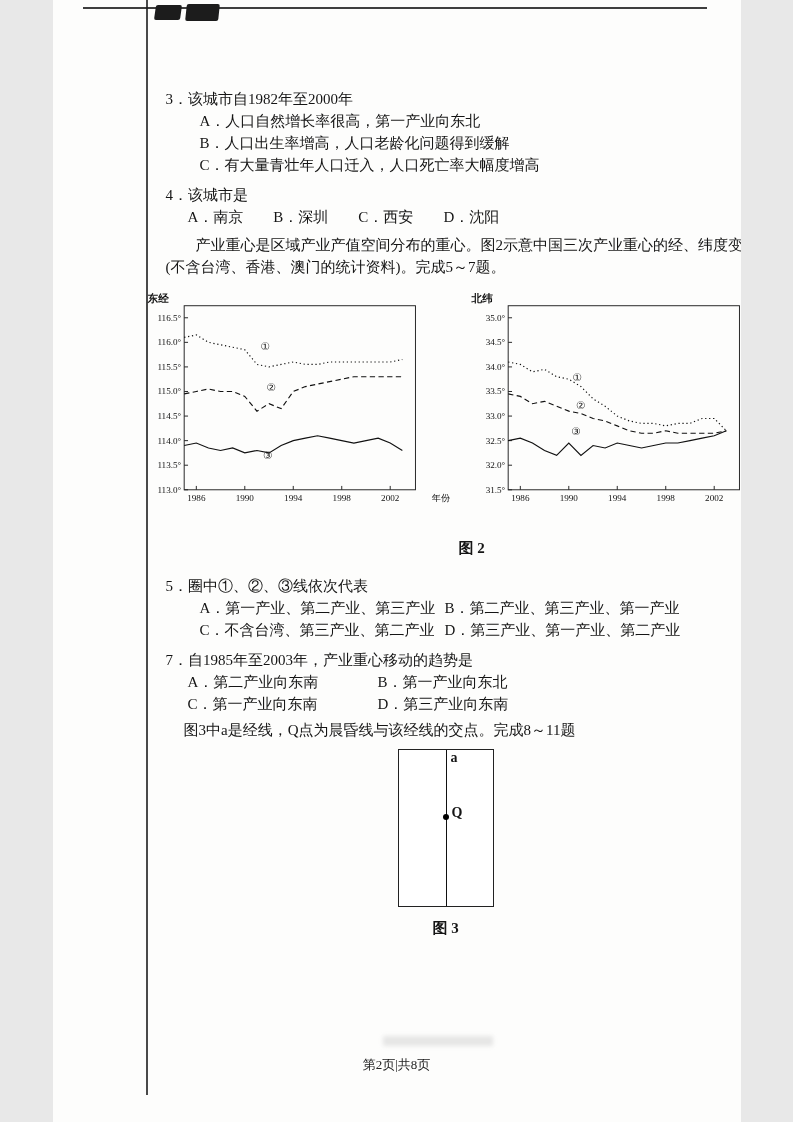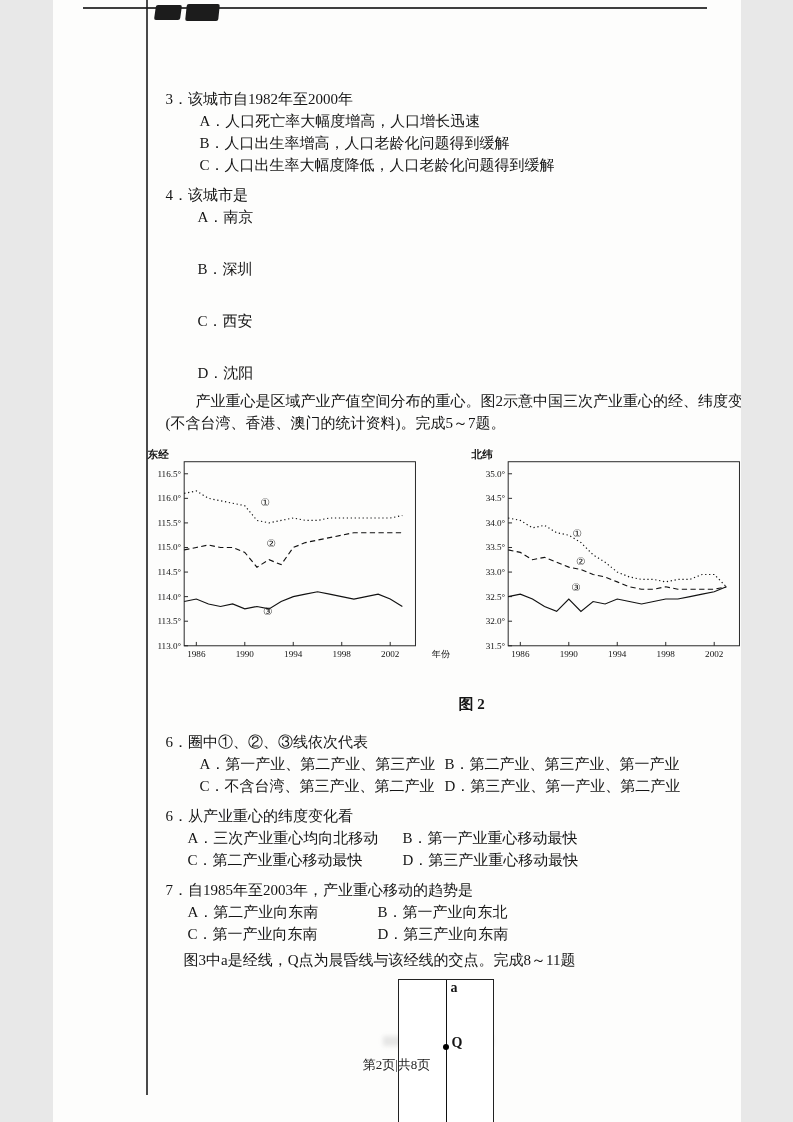--- a/index.html
+++ b/index.html
@@ -18,21 +18,21 @@
   .blob { border-radius:2px; }
   .b1 { left:102px; top:5px; width:26px; height:15px; transform:skewX(-8deg); }
   .b2 { left:133px; top:4px; width:33px; height:17px; transform:skewX(-6deg); }
   .smudge { left:330px; top:1036px; width:110px; height:10px; background:#bbb; opacity:.35; filter:blur(2px); }
 
   .content { position:absolute; left:113px; top:88px; width:612px; }
 
   .q { margin-top:8px; }
   .stem { }
   .opt { margin-left:34px; }
-  .opt-row { margin-left:32px; display:flex; gap:30px;flex-direction:column; }
+  .opt-row { margin-left:22px; display:flex; gap:30px; }
   .intro { margin-top:6px; text-indent:2em; }
   .intro-sm { margin-top:4px; text-indent:1.2em; }
 
   .optgrid { display:grid; row-gap:0; margin-left:34px; }
   .optgrid.q5 { grid-template-columns:245px auto; }
   .optgrid.q6 { grid-template-columns:215px auto; margin-left:22px; }
   .optgrid.q7 { grid-template-columns:190px auto; margin-left:22px; }
 
   .charts { display:flex; gap:6px; margin:8px 0 0 -30px; }
   svg.chart text { font-family:"Liberation Serif","DejaVu Serif",serif; }
@@ -67,23 +67,23 @@
   <div class="art left-line"></div>
   <div class="art right-line"></div>
   <div class="art blob b1"></div>
   <div class="art blob b2"></div>
   <div class="art smudge"></div>
 
   <div class="content">
 
     <section class="q" style="margin-top:0;">
       <p class="stem">3．该城市自1982年至2000年</p>
-      <p class="opt">A．人口死亡率大幅度增高，人口增长迅速</p>
+      <p class="opt">A．人口自然增长率很高，第一产业向东北</p>
       <p class="opt">B．人口出生率增高，人口老龄化问题得到缓解</p>
-      <p class="opt">C．人口出生率大幅度降低，人口老龄化问题得到缓解</p>
+      <p class="opt">C．有大量青壮年人口迁入，人口死亡率大幅度增高</p>
     </section>
 
     <section class="q">
       <p class="stem">4．该城市是</p>
       <div class="opt-row">
         <span>A．南京</span>
         <span>B．深圳</span>
         <span>C．西安</span>
         <span>D．沈阳</span>
       </div>
@@ -163,38 +163,29 @@
           <text x="116.7" y="93.8" class="slbl">①</text>
           <polyline points="50.0,107.5 62.6,110.1 75.2,117.7 87.7,115.2 100.3,120.3 112.9,125.4 125.5,127.9 138.1,133.0 150.6,135.6 163.2,140.7 175.8,145.8 188.4,148.3 200.9,148.3 213.5,145.8 226.1,148.3 238.7,148.3 251.3,148.3 263.8,148.3 276.4,145.8" class="ser" stroke-dasharray="5.5,3.5"></polyline>
           <text x="120.4" y="122.8" class="slbl">②</text>
           <polyline points="50.0,156.0 62.6,153.4 75.2,158.5 87.7,166.2 100.3,171.3 112.9,158.5 125.5,171.3 138.1,161.1 150.6,163.6 163.2,158.5 175.8,161.1 188.4,163.6 200.9,161.1 213.5,158.5 226.1,158.5 238.7,156.0 251.3,153.4 263.8,150.9 276.4,145.8" class="ser"></polyline>
           <text x="115.4" y="149.9" class="slbl">③</text>
         </svg>
     </div>
     <p class="fig-caption">图 2</p>
 
     <section class="q" style="margin-top:16px;">
-      <p class="stem">6．圈中①、②、③线依次代表</p>
+      <p class="stem">5．圈中①、②、③线依次代表</p>
       <div class="optgrid q5">
         <span>A．第一产业、第二产业、第三产业</span>
         <span>B．第二产业、第三产业、第一产业</span>
         <span>C．不含台湾、第三产业、第二产业</span>
         <span>D．第三产业、第一产业、第二产业</span>
       </div>
     </section>
 
-    <section class="q">
-      <p class="stem">6．从产业重心的纬度变化看</p>
-      <div class="optgrid q6">
-        <span>A．三次产业重心均向北移动</span>
-        <span>B．第一产业重心移动最快</span>
-        <span>C．第二产业重心移动最快</span>
-        <span>D．第三产业重心移动最快</span>
-      </div>
-    </section>
 
     <section class="q">
       <p class="stem">7．自1985年至2003年，产业重心移动的趋势是</p>
       <div class="optgrid q7">
         <span>A．第二产业向东南</span>
         <span>B．第一产业向东北</span>
         <span>C．第一产业向东南</span>
         <span>D．第三产业向东南</span>
       </div>
     </section>

